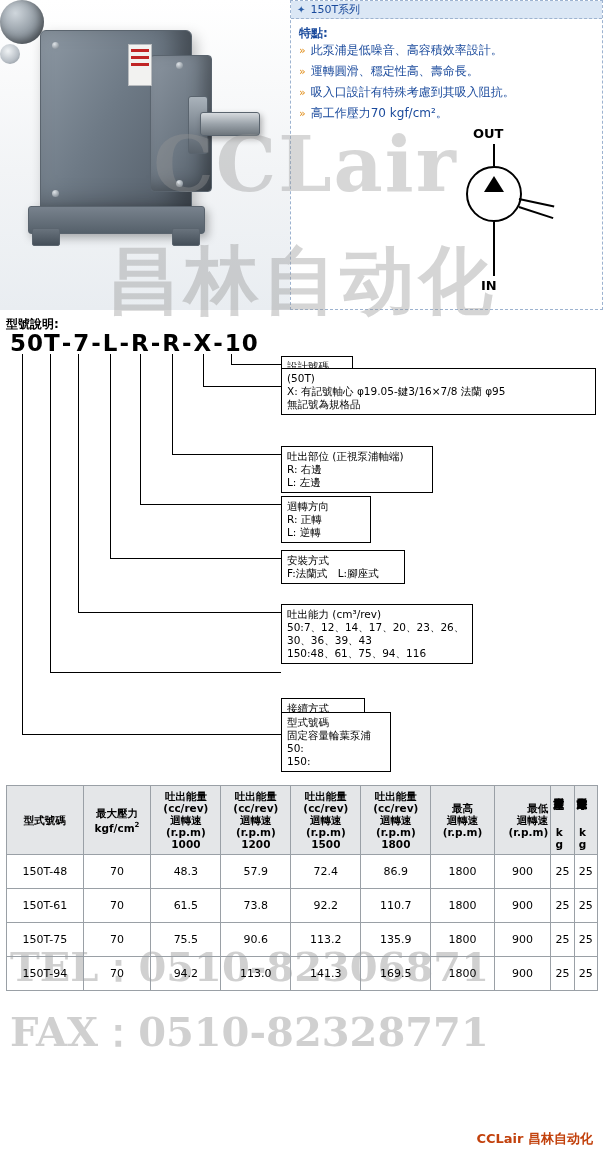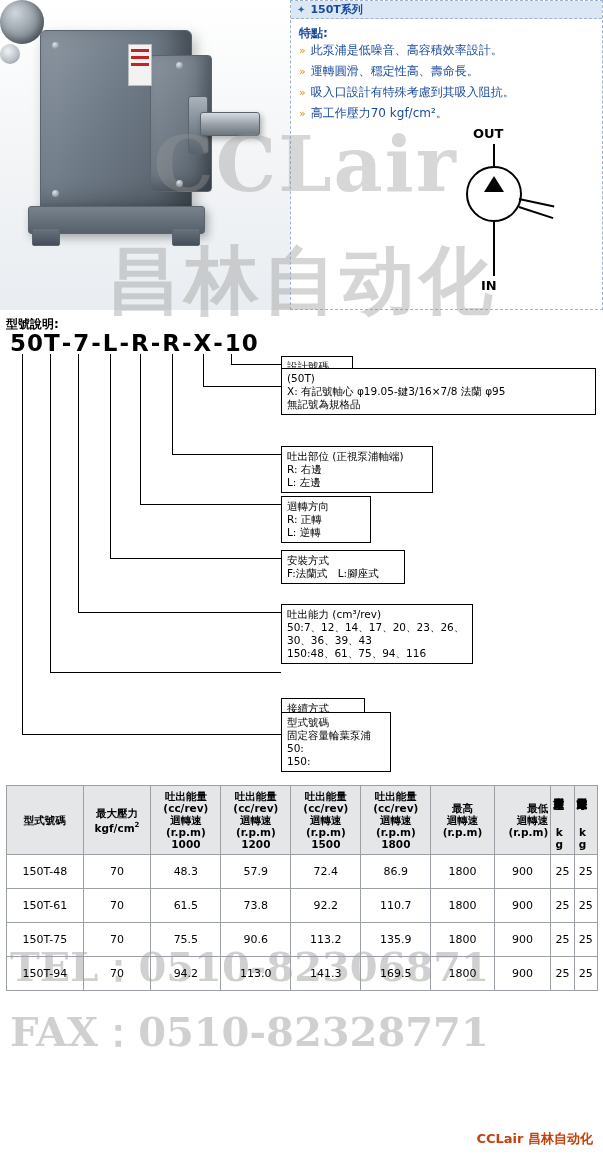--- a/index.html
+++ b/index.html
@@ -75,21 +75,21 @@
     position:absolute;left:290px;top:0;width:313px;height:310px;
     border:1px dashed #9db3d0;
     box-sizing:border-box;
     background:#fff;
   }
   #feature-title-bar{
     height:18px;background:#dbe7f5;border-bottom:1px dashed #9db3d0;
     display:flex;align-items:center;gap:5px;padding:0 6px;box-sizing:border-box;
   }
   .plus-icon{color:#2c5fa8;font-size:10px;line-height:10px;font-weight:bold;}
-  #feature-title{color:#1a4a9c;font-size:11px;font-weight:bold;}
+  #feature-title{color:#1a4a9c;font-size:11px;font-weight:normal;}
   #feature-head{
     position:absolute;left:8px;top:24px;font-size:12px;font-weight:bold;color:#1a4a9c;
   }
   .feat-list{position:absolute;left:8px;top:42px;width:300px;}
   .feat-row{display:flex;align-items:flex-start;margin-bottom:6px;}
   .feat-arrow{color:#e08b14;font-size:11px;margin-right:5px;line-height:15px;}
   .feat-text{color:#1a4a9c;font-size:12px;line-height:15px;}
 
   
   #symbol{

